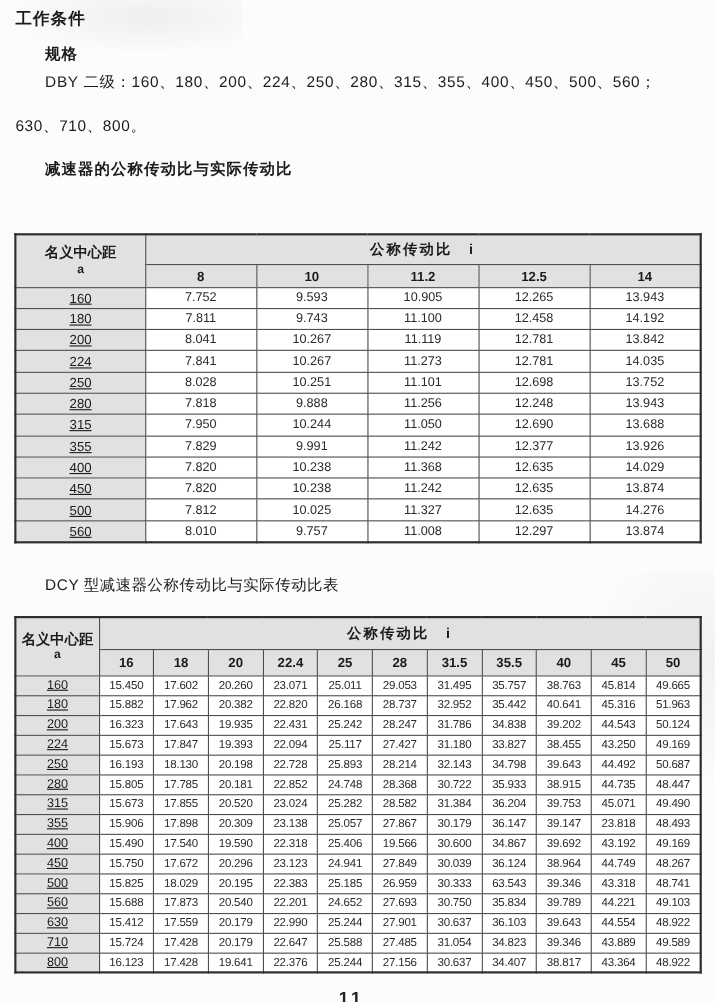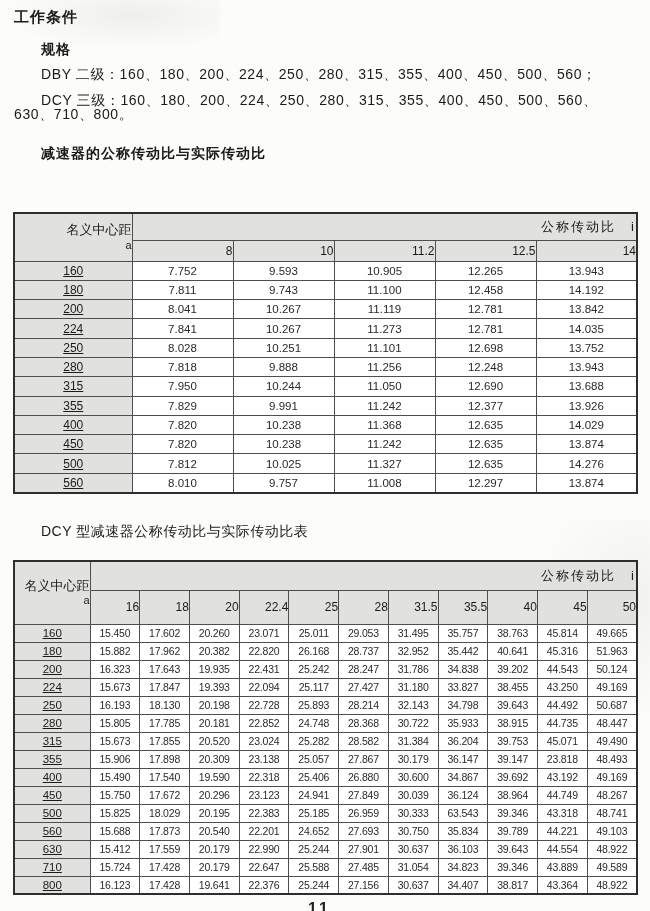--- a/index.html
+++ b/index.html
@@ -41,37 +41,37 @@
   #dby-table { top: 212px; }
   #dcy-table { top: 560px; }
   table.ratio-table th, table.ratio-table td {
     border: 1px solid #4e4e4e;
     text-align: center;
     vertical-align: middle;
     padding: 0;
     overflow: hidden;
     white-space: nowrap;
   }
-  table.ratio-table th { background: var(--header-bg, #e1e1df); font-weight: normal; text-align: right; }
+  table.ratio-table th { background: var(--header-bg, #e1e1df); font-weight: bold; }
   th.corner-header { line-height: 1.25; }
   th.corner-header .line1 { display: block; font-size: 13px; }
   th.corner-header .line2 { display: block; font-size: 11px; }
   th.group-header { font-size: 13px; letter-spacing: 2px; }
   th.ratio-col { font-size: 12px; }
   td.row-header { background: var(--header-bg, #e1e1df); text-decoration: underline; }
   td.value-cell { background: #ffffff; color: #2a2a2a; }
 
   #dby-table thead tr.group-row { height: 27px; }
   #dby-table thead tr.cols-row { height: 21px; }
   #dby-table tbody tr { height: 19.3px; }
   #dby-table td.row-header { font-size: 12px; }
   #dby-table td.value-cell { font-size: 11.5px; }
 
   #dcy-table thead tr.group-row { height: 29px; }
-  #dcy-table thead tr.cols-row { height: 34px; margin-top: 48px; }
+  #dcy-table thead tr.cols-row { height: 24px; margin-top: 48px; }
   #dcy-table tbody tr { height: 18px; }
   #dcy-table td.row-header { font-size: 11.5px; }
   #dcy-table td.value-cell { font-size: 10.5px; letter-spacing: -0.2px; }
 
   .page-number {
     position: absolute;
     left: 308px;
     top: 900px;
     font-size: 16px;
     font-weight: bold;
@@ -82,21 +82,20 @@
 </head>
 <body>
 
 <div class="page">
   <div class="smudge a"></div>
   <div class="smudge b"></div>
 
   <div class="doc-title">工作条件</div>
   <div class="spec-heading">规格</div>
   <div class="spec-line l1">DBY 二级：160、180、200、224、250、280、315、355、400、450、500、560；</div>
-  <div class="spec-line l2">DCY 三级：160、180、200、224、250、280、315、355、400、450、500、560、</div>
   <div class="spec-line l3">630、710、800。</div>
   <div class="section-heading">减速器的公称传动比与实际传动比</div>
 
   <table id="dby-table" class="ratio-table">
       <colgroup>
         <col style="width: 118px;">
         <col>
         <col>
         <col>
         <col>
@@ -369,21 +368,21 @@
           <td class="value-cell">23.818</td>
           <td class="value-cell">48.493</td>
         </tr>
         <tr>
           <td class="row-header">400</td>
           <td class="value-cell">15.490</td>
           <td class="value-cell">17.540</td>
           <td class="value-cell">19.590</td>
           <td class="value-cell">22.318</td>
           <td class="value-cell">25.406</td>
-          <td class="value-cell">26.880</td>
+          <td class="value-cell">19.566</td>
           <td class="value-cell">30.600</td>
           <td class="value-cell">34.867</td>
           <td class="value-cell">39.692</td>
           <td class="value-cell">43.192</td>
           <td class="value-cell">49.169</td>
         </tr>
         <tr>
           <td class="row-header">450</td>
           <td class="value-cell">15.750</td>
           <td class="value-cell">17.672</td>

